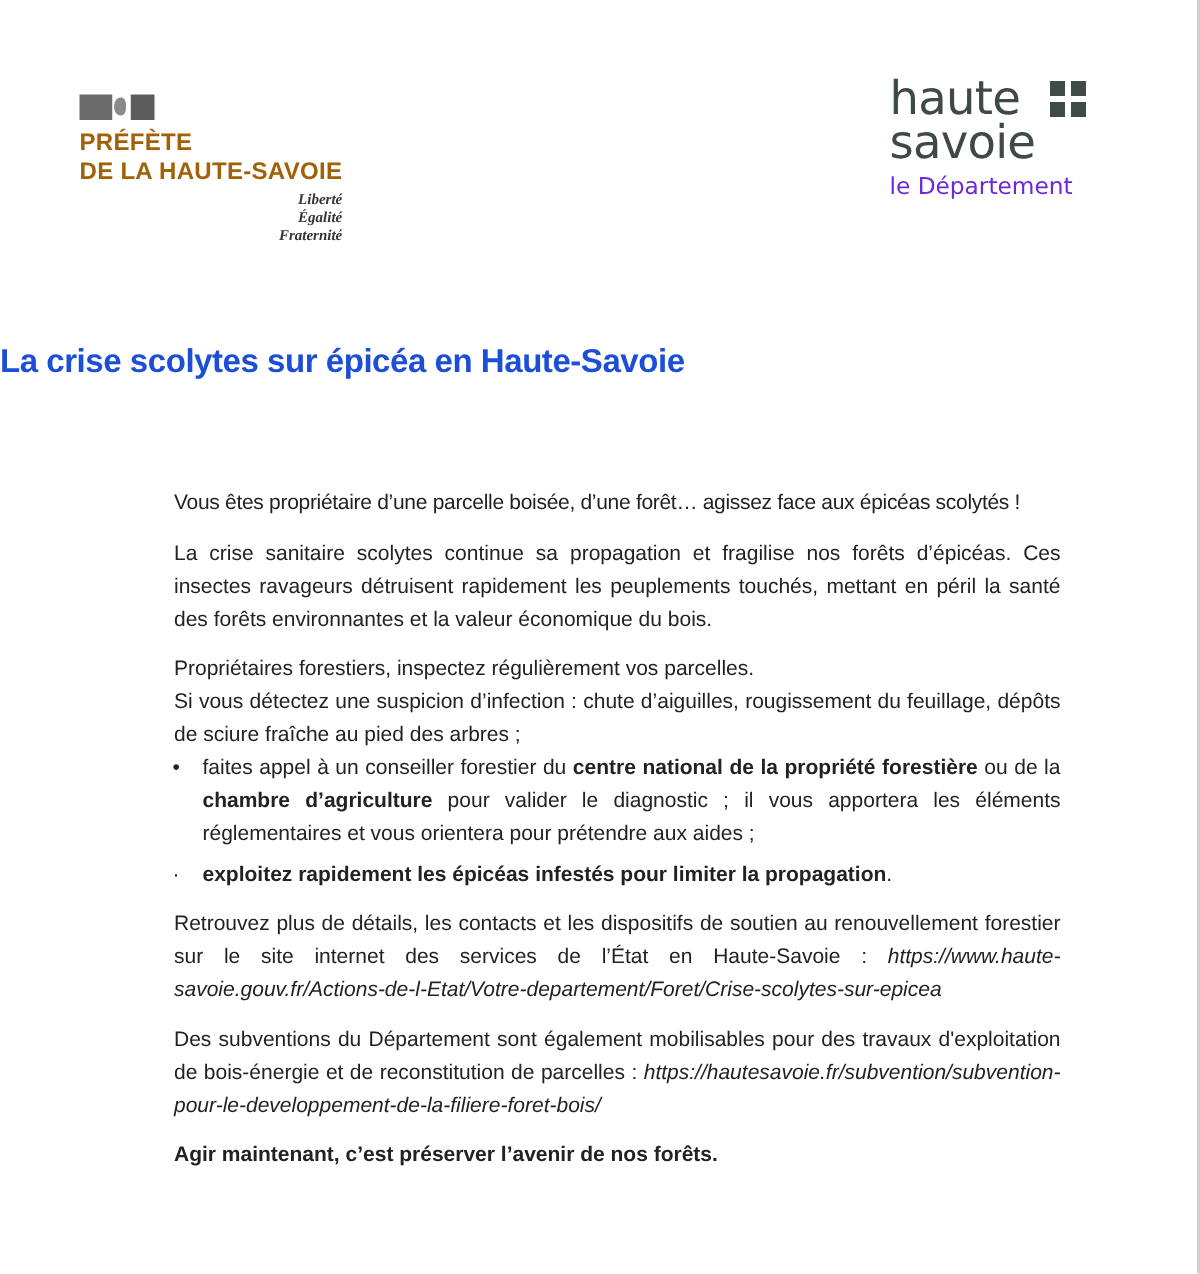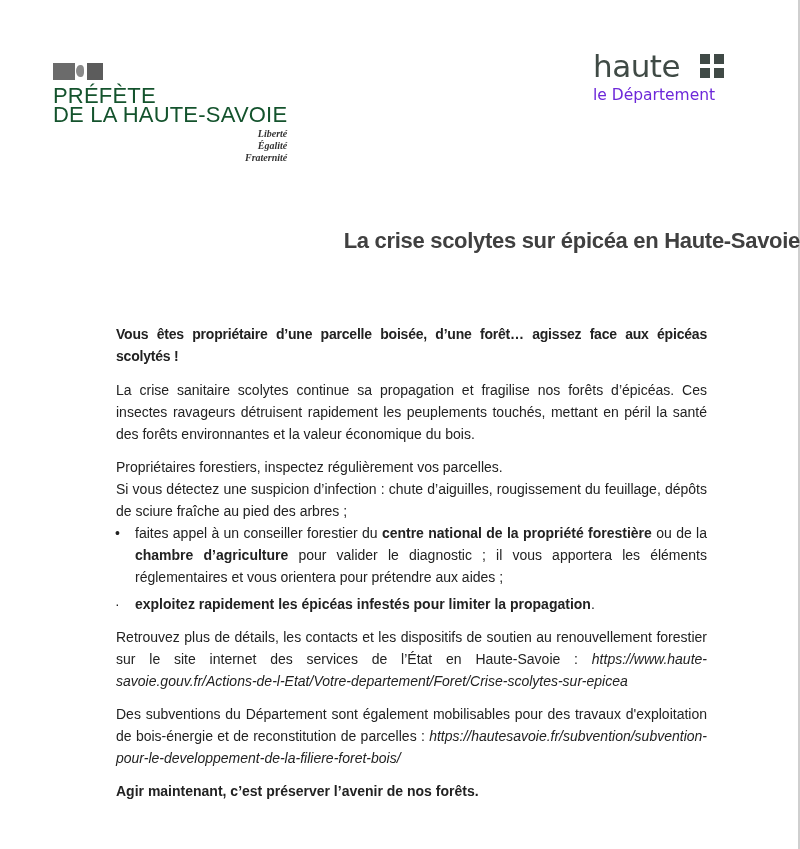--- a/index.html
+++ b/index.html
@@ -7,36 +7,36 @@
          font-family: "Liberation Sans", sans-serif; color: #1e1e1e; }
   .page-edge { position: absolute; right: 0; top: 0; width: 2px; height: 849px; background: #cfcfcf; }
 
   
   .pref { position: absolute; left: 53px; top: 63px; }
   .marianne { width: 50px; height: 17px; position: relative; display: flex; }
   .marianne .blk { width: 22px; height: 17px; background: #6b6b6b; }
   .marianne .mid { width: 12px; height: 17px; background: #fff; position: relative; }
   .marianne .mid::before { content: ""; position: absolute; left: 1px; top: 2px; width: 8px; height: 12px; border-radius: 50% 40% 40% 50%; background: #8a8a8a; }
   .marianne .blk2 { width: 16px; height: 17px; background: #5c5c5c; }
-  .pref-name { margin-top: 6px; font-weight: normal; font-size: 22px; line-height: 19px; color: #14532d; letter-spacing: 0.2px; }
+  .pref-name { margin-top: 6px; font-weight: bold; font-size: 16px; line-height: 19px; color: #a16207; letter-spacing: 0.2px; }
   .devise { margin-top: 4px; font-family: "Liberation Serif", serif; font-style: italic; font-weight: bold; font-size: 10px; line-height: 12px; color: #333; text-align: right; }
 
   
   .dept { position: absolute; left: 593px; top: 52px; }
   .dept .word { font-family: "DejaVu Sans", sans-serif; font-size: 31px; line-height: 29px; color: #3f4a45; letter-spacing: -0.5px; }
   .dept .sub { font-family: "DejaVu Sans", sans-serif; font-size: 15.5px; color: #6d28d9; margin-top: 5px; }
   .cross { position: absolute; left: 107px; top: 2px; width: 26px; height: 26px; }
   .cross span { position: absolute; width: 10px; height: 10px; background: #404a46; }
 
-  .title { position: absolute; left: 0; width: 800px; top: 228px; text-align: right;
-           font-family: "Liberation Sans", sans-serif; font-weight: bold; font-size: 22px; color: #404040; letter-spacing: -0.3px; }
+  .title { position: absolute; left: 0; width: 800px; top: 228px; text-align: left;
+           font-family: "Liberation Sans", sans-serif; font-weight: bold; font-size: 22px; color: #1d4ed8; letter-spacing: -0.3px; }
 
   .body { position: absolute; left: 116px; width: 591px; top: 323px; font-size: 14px; line-height: 22px; color: #222; }
   .body p { margin: 0 0 11px 0; text-align: justify; }
-  .body .lead { font-weight: bold; margin-bottom: 12px; letter-spacing: -0.2px; }
+  .body .lead { font-weight: normal; margin-bottom: 12px; letter-spacing: -0.2px; }
   .body .tight { margin-bottom: 0; }
   ul.actions { list-style: none; margin: 0 0 11px 0; padding: 0; }
   ul.actions li { position: relative; padding-left: 20px; text-align: justify; margin-bottom: 5px; }
   ul.actions li .bullet { position: absolute; left: 0; top: 0; }
   b { font-weight: bold; }
   .url { font-style: italic; }
   .final { font-weight: bold; }
 </style>
 </head>
 <body>
@@ -61,20 +61,21 @@
 </div>
 
 <div class="dept">
   <div class="cross">
     <span style="left:0;top:0"></span>
       <span style="left:14px;top:0"></span>
     <span style="left:0;top:14px"></span>
       <span style="left:14px;top:14px"></span>
   </div>
   <div class="word">haute</div>
+  <div class="word">savoie</div>
   <div class="sub">le Département</div>
 </div>
 
 <h1 class="title" style="margin:0">La crise scolytes sur épicéa en Haute-Savoie</h1>
 
 <div class="body">
   <p class="lead">Vous êtes propriétaire d’une parcelle boisée, d’une forêt… agissez face aux épicéas scolytés !</p>
   <p>La crise sanitaire scolytes continue sa propagation et fragilise nos forêts d’épicéas. Ces insectes ravageurs détruisent rapidement les peuplements touchés, mettant en péril la santé des forêts environnantes et la valeur économique du bois.</p>
   <p class="tight">Propriétaires forestiers, inspectez régulièrement vos parcelles.</p>
   <p class="tight">Si vous détectez une suspicion d’infection : chute d’aiguilles, rougissement du feuillage, dépôts de sciure fraîche au pied des arbres ;</p>

